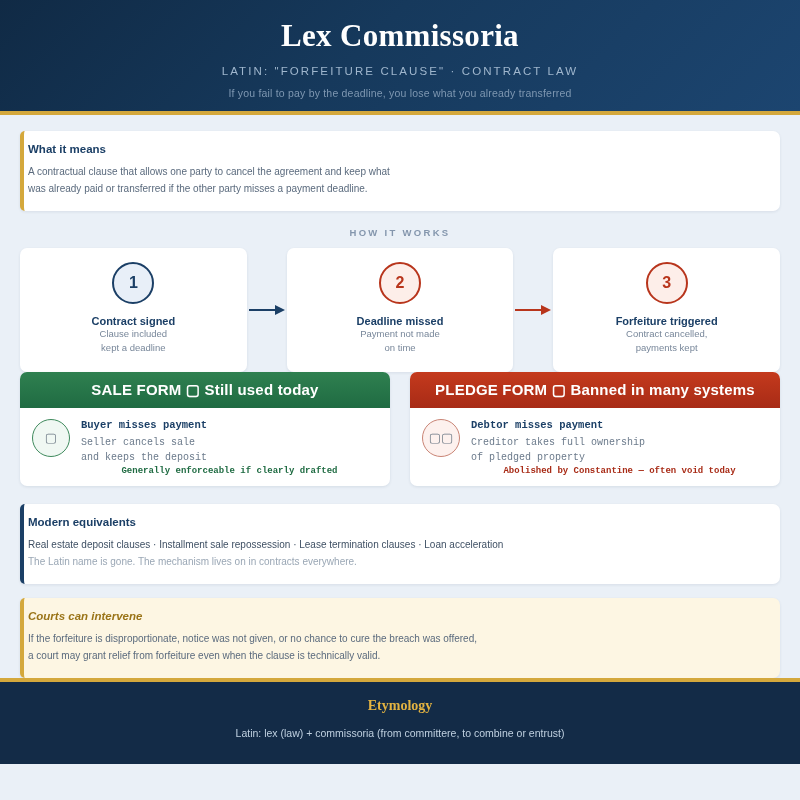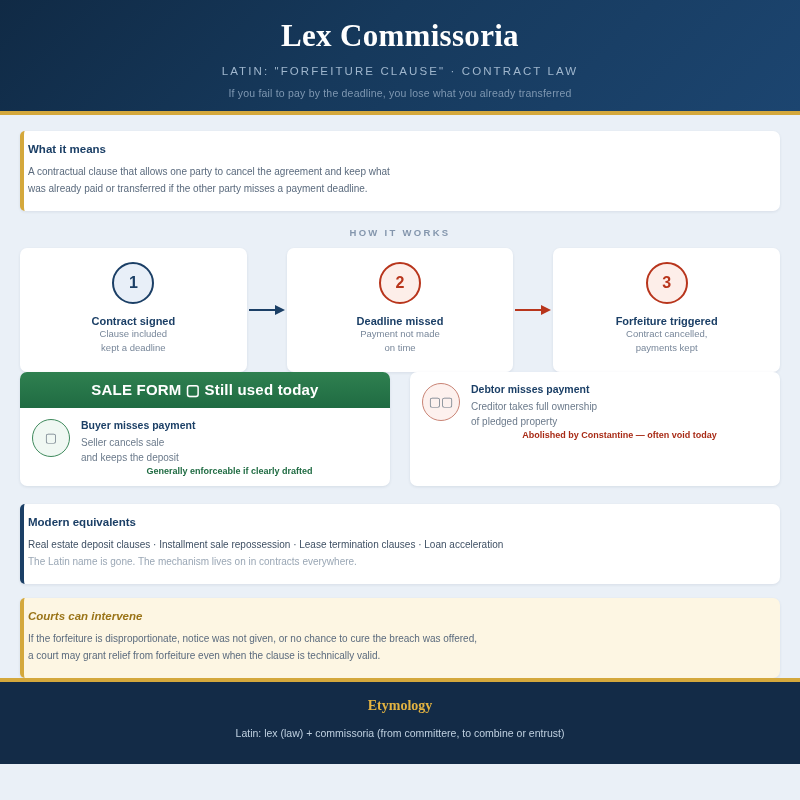--- a/index.html
+++ b/index.html
@@ -144,21 +144,21 @@
   .form-icon {
     width:38px; height:38px; flex:0 0 38px;
     border-radius:50%;
     display:flex; align-items:center; justify-content:center;
     font-size:13px;
     border:1.5px solid #3f8a5d;
     background:#f0f8f3;
     color:#6d7a86;
   }
   .form-icon.red { border-color:#c98475; background:#fdf1ee; }
-  .form-txt { flex:1; }
+  .form-txt { flex:1;font-family:Liberation Mono, monospace; }
   .form-title { font-size:10.5px; font-weight:bold; color:#1b3f66; margin-bottom:4px; }
   .form-line { font-size:10px; color:#6b7a8b; line-height:1.55; }
   .form-note {
     font-size:9px; font-weight:bold; text-align:center;
   }
   .form-note.green { color:#1f6b42; }
   .form-note.red   { color:#a82b16; }
 
   
   .footer {
@@ -248,20 +248,21 @@
           <div class="form-txt">
             <div class="form-title">Buyer misses payment</div>
             <div class="form-line">Seller cancels sale</div>
             <div class="form-line">and keeps the deposit</div>
             <div class="form-note green">Generally enforceable if clearly drafted</div>
           </div>
         </div>
       </div>
 
       <div class="form-card">
+        <div class="form-head red">PLEDGE FORM ▢ Banned in many systems</div>
         <div class="form-body">
           <div class="form-icon red">▢▢</div>
           <div class="form-txt">
             <div class="form-title">Debtor misses payment</div>
             <div class="form-line">Creditor takes full ownership</div>
             <div class="form-line">of pledged property</div>
             <div class="form-note red">Abolished by Constantine — often void today</div>
           </div>
         </div>
       </div>

